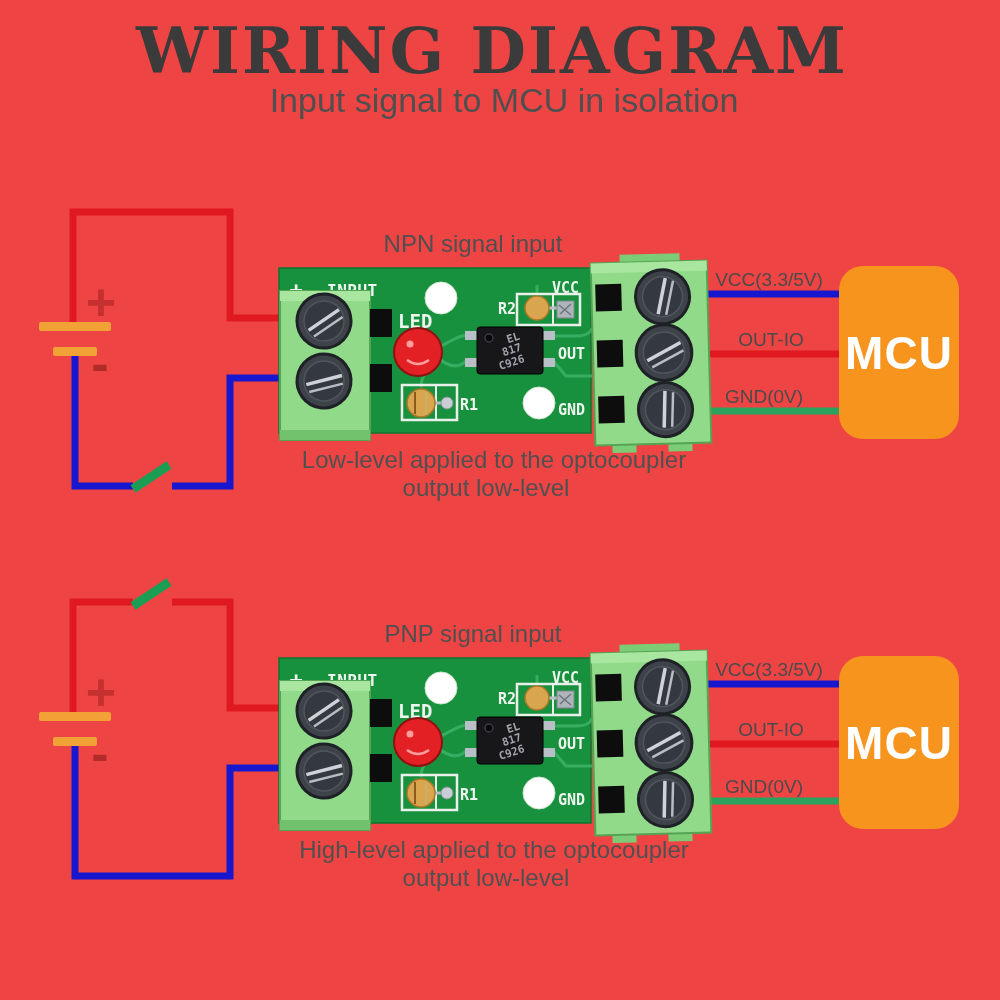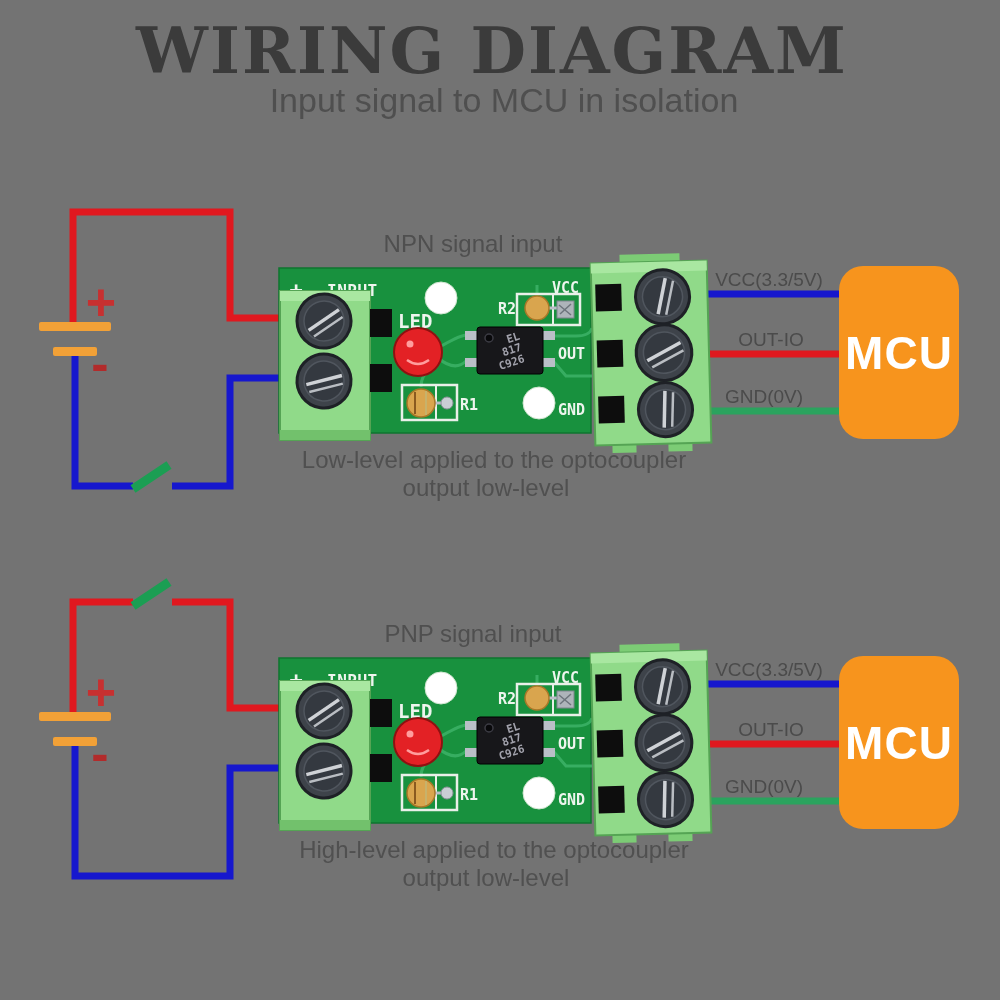--- a/index.html
+++ b/index.html
@@ -1,16 +1,16 @@
 <!DOCTYPE html>
 <html><head>
 <meta charset="utf-8">
 <style>
   html,body{margin:0;padding:0;background:#ffffff;}
-  #page{position:relative;width:1000px;height:1000px;background:#737373;overflow:hidden;}
+  #page{position:relative;width:1000px;height:1000px;background:#ef4444;overflow:hidden;}
   svg{position:absolute;inset:0;}
   text{user-select:none;}
   .t-title{font-family:"DejaVu Serif",serif;font-weight:bold;fill:#3b3b3b;}
   .t-sub{font-family:"Liberation Sans",sans-serif;fill:#4f4f4f;}
   .t-label{font-family:"Liberation Sans",sans-serif;fill:#4b4b4b;}
   .t-caption{font-family:"Liberation Sans",sans-serif;fill:#505050;}
   .t-silk{font-family:"DejaVu Sans Mono",monospace;font-weight:bold;fill:#eef5ee;}
   .t-mcu{font-family:"Liberation Sans",sans-serif;font-weight:bold;fill:#ffffff;letter-spacing:1px;}
   .t-ic{font-family:"DejaVu Sans Mono",monospace;font-weight:bold;fill:#a2a2ac;}
   .t-batt{font-family:"Liberation Sans",sans-serif;font-weight:bold;}

